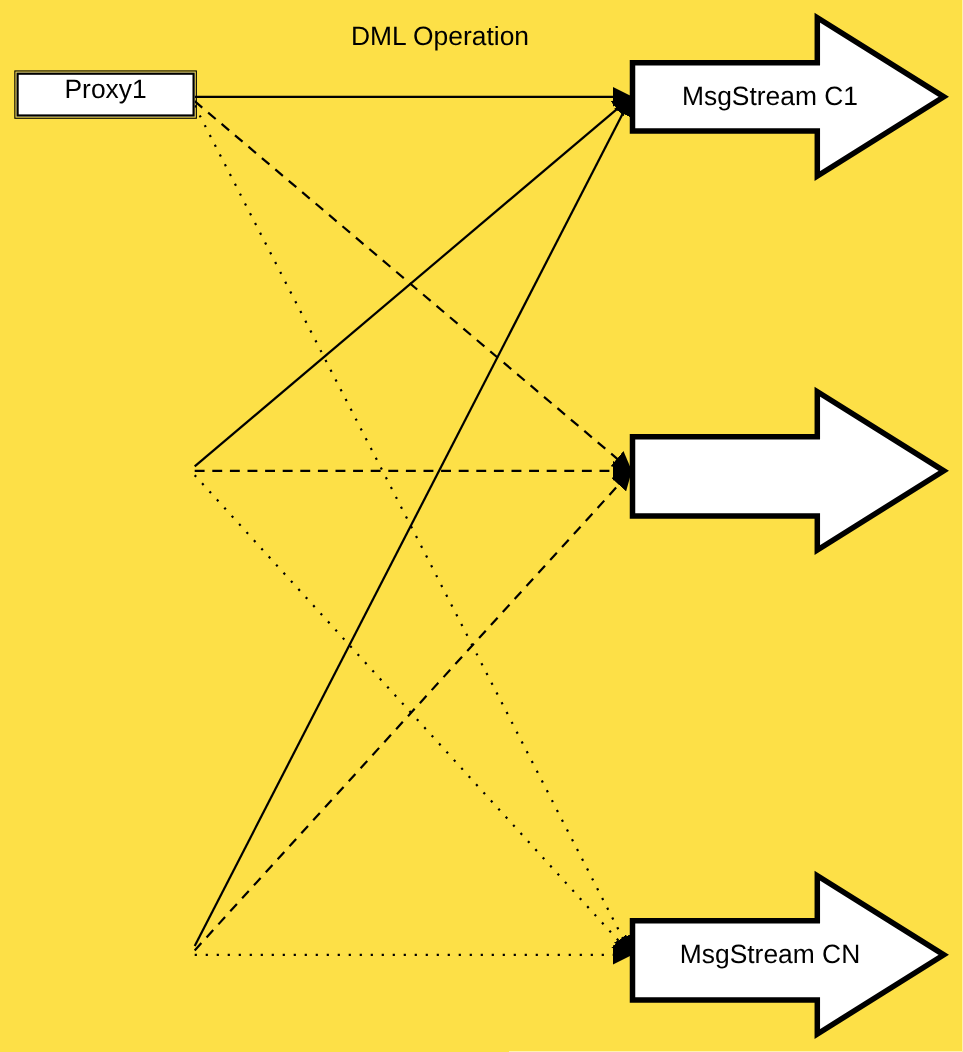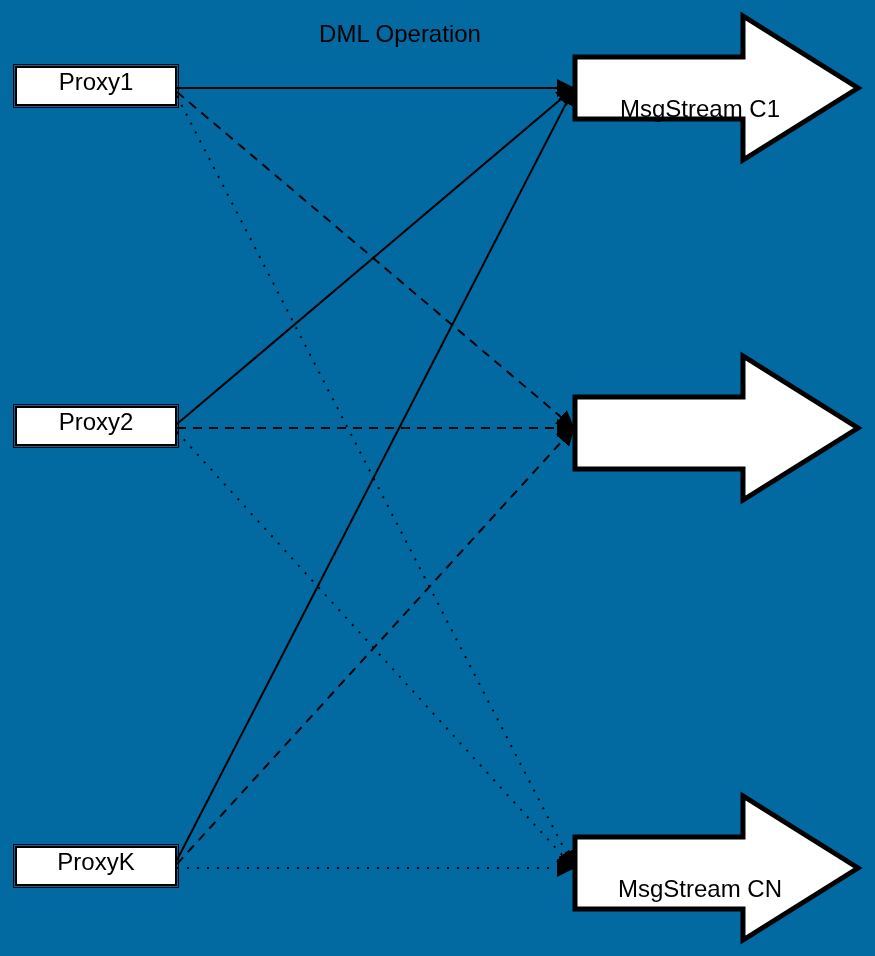--- a/index.html
+++ b/index.html
@@ -4,21 +4,21 @@
 <style>
   html, body {
     margin: 0;
     padding: 0;
     background: #ffffff;
   }
   .canvas {
     position: relative;
     width: 875px;
     height: 956px;
-    background: #0369a1;
+    background: #fde047;
     font-family: "Liberation Sans", sans-serif;
     color: #000000;
     overflow: hidden;
   }
   .edges-layer {
     position: absolute;
     left: 0;
     top: 0;
   }
   .edge {
@@ -66,21 +66,20 @@
     position: absolute;
     left: 575px;
     width: 250px;
     height: 30px;
     display: flex;
     align-items: center;
     justify-content: center;
     font-size: 24px;
     white-space: nowrap;
     pointer-events: none;
-    margin-top: 21px;
   }
   .stream-label.s1 { top: 73px; }
   .stream-label.s2 { top: 413px; }
   .stream-label.sn { top: 853px; text-align: right; }
 </style>
 </head>
 <body>
 
 <div class="canvas">
 
@@ -106,26 +105,20 @@
     <polygon class="block-arrow" points="575,837 743,837 743,796 858,868 743,940 743,909 575,909"></polygon>
   </svg>
 
   <div class="diagram-title">
     <div>DML Operation</div>
   </div>
 
   <div class="proxy-node p1">
     <span>Proxy1</span>
   </div>
-  <div class="proxy-node p2">
-    <span>Proxy2</span>
-  </div>
-  <div class="proxy-node pk">
-    <span>ProxyK</span>
-  </div>
 
   <div class="stream-label s1">
     <span>MsgStream C1</span>
   </div>
   <div class="stream-label sn">
     <span>MsgStream CN</span>
   </div>
 
 </div>
 

